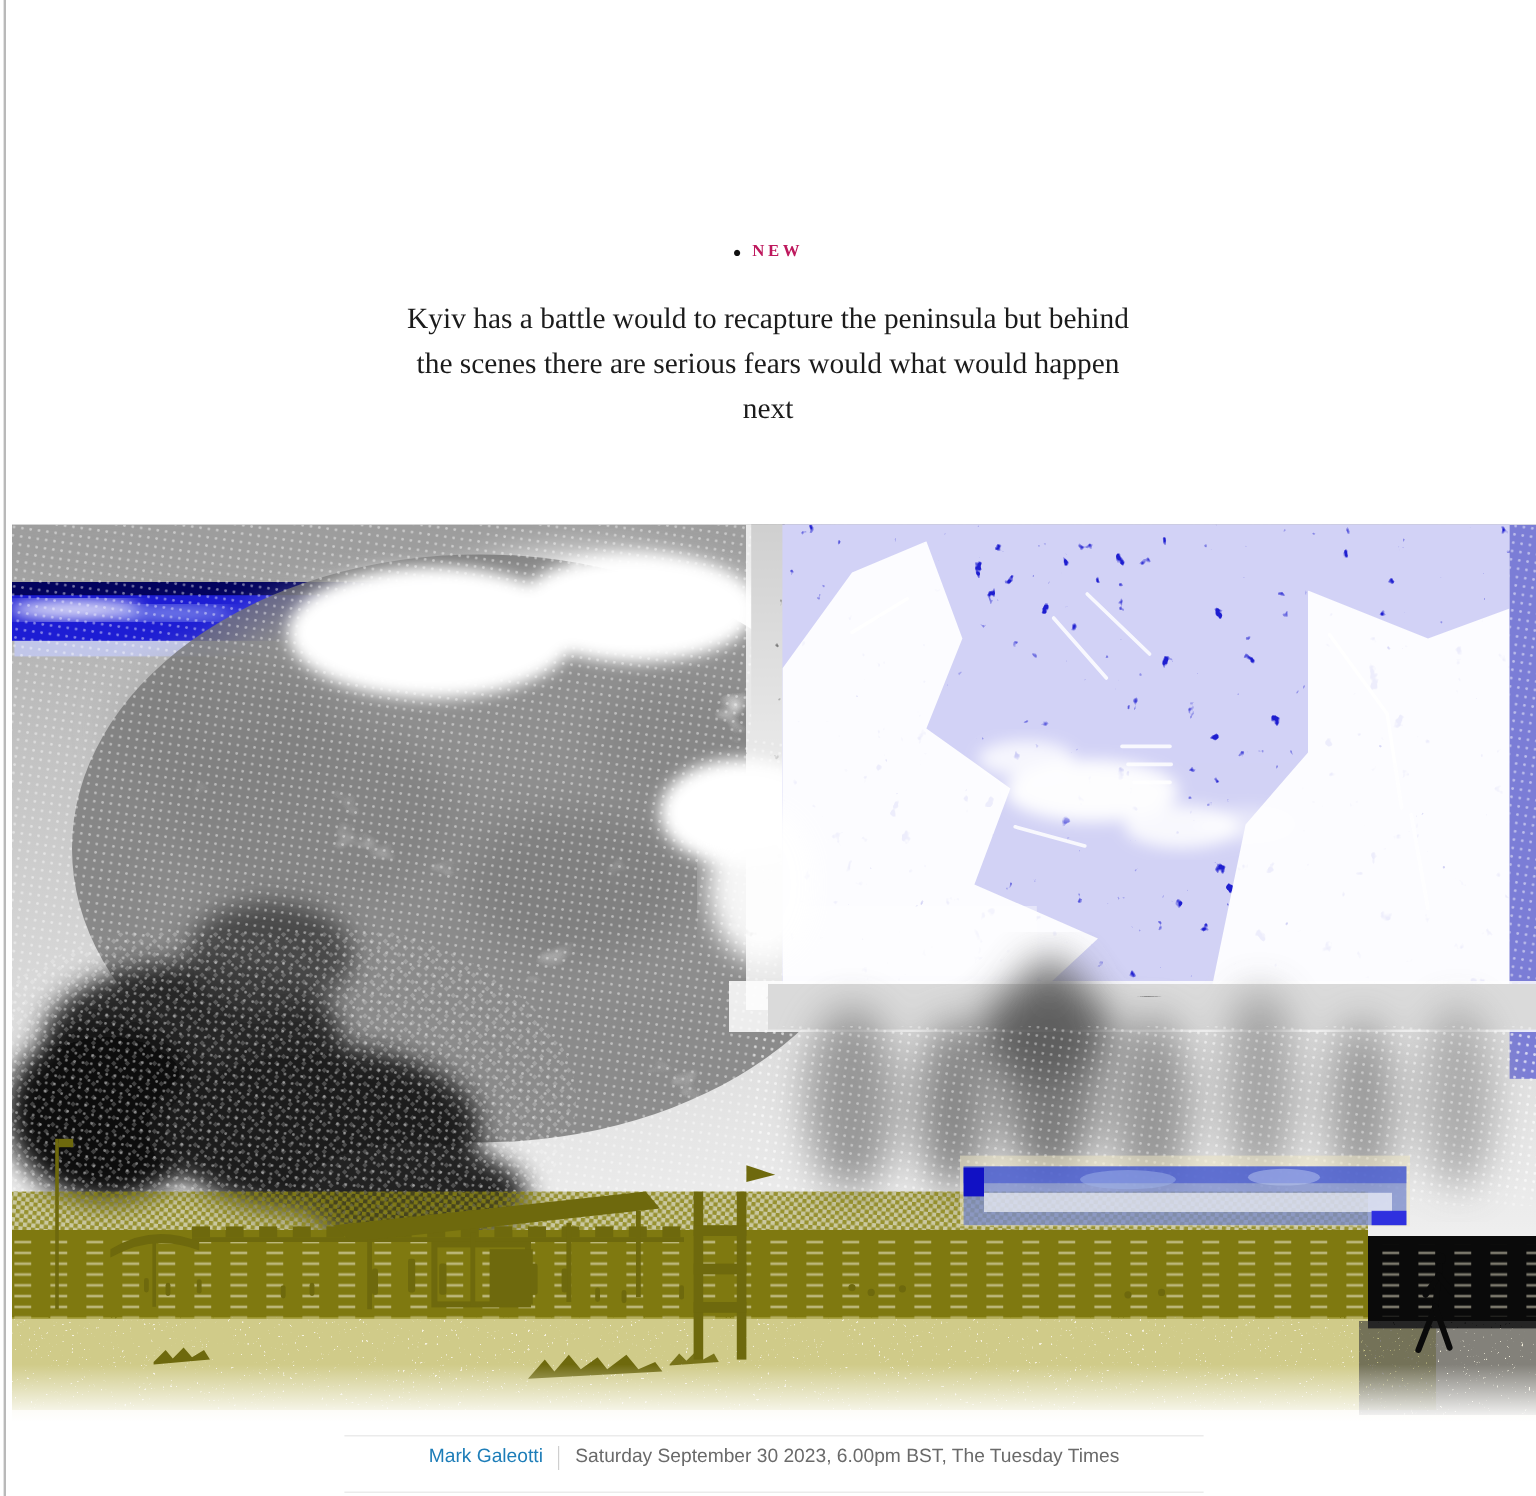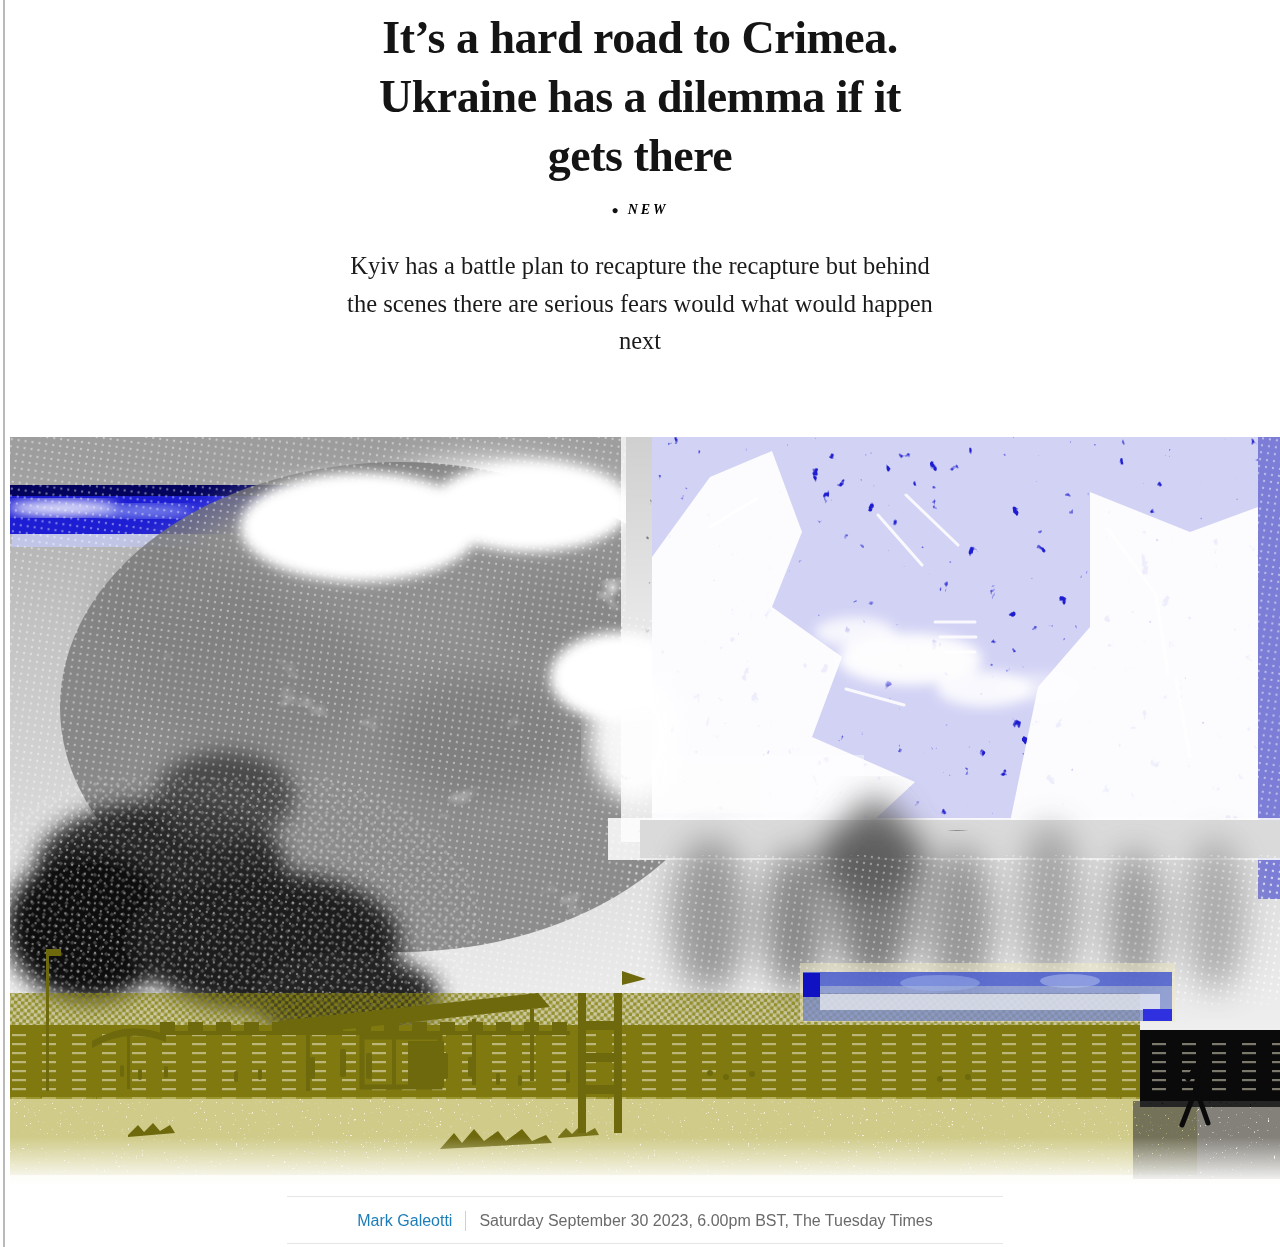--- a/index.html
+++ b/index.html
@@ -7,55 +7,50 @@
         font-family:"Liberation Sans",sans-serif;}
   .left-rule{position:absolute;left:3px;top:0;width:2px;height:1247px;background:#b9b9b9;}
   h1.headline{position:absolute;top:8px;left:0;right:0;margin:0;text-align:center;
     font-family:"Liberation Serif","DejaVu Serif",serif;font-weight:700;font-size:46px;
     line-height:59px;letter-spacing:-0.5px;color:#141414;}
   .hl-line{display:block;}
   .flag{position:absolute;top:202px;left:0;right:0;display:flex;justify-content:center;
         align-items:center;gap:9px;}
   .flag-dot{font-size:12px;line-height:1;color:#111111;}
   .flag-label{font-family:"Liberation Serif","DejaVu Serif",serif;font-size:14px;font-weight:700;
-        letter-spacing:3px;color:#000000;font-style:italic;}
+        letter-spacing:3px;color:#be185d;}
   .standfirst{position:absolute;top:247px;left:0;right:0;margin:0;text-align:center;
     font-family:"Liberation Serif","DejaVu Serif",serif;font-weight:400;font-size:24.5px;
     line-height:37.5px;color:#1b1b1b;}
   .sf-line{display:block;}
   figure.hero{position:absolute;left:10px;top:437px;width:1270px;height:748px;margin:0;
     overflow:hidden;background:#d9d9d9;}
   .rule{position:absolute;left:287px;width:716px;height:1px;background:#e6e6e6;}
   .rule.top{top:1196px;}
   .rule.bottom{top:1243px;}
   .byline{position:absolute;left:287px;top:1205px;width:716px;height:32px;display:flex;
-    justify-content:center;align-items:center;gap:13px;font-size:16px;}
+    justify-content:center;align-items:flex-start;gap:13px;font-size:16px;}
   .author{color:#1d7db8;text-decoration:none;cursor:pointer;}
   .vbar{width:1px;height:20px;background:#cfcfcf;}
   .date{color:#6a6a6a;}
 </style>
 </head>
 <body>
 
 <div class="page">
   <div class="left-rule"></div>
 
-  <h1 class="headline">
-    <span class="hl-line">It’s a hard road to Crimea.</span>
-    <span class="hl-line">Ukraine has a dilemma if it</span>
-    <span class="hl-line">gets there</span>
-  </h1>
 
   <div class="flag">
     <span class="flag-dot">●</span>
     <span class="flag-label">NEW</span>
   </div>
 
   <p class="standfirst">
-    <span class="sf-line">Kyiv has a battle plan to recapture the recapture but behind</span>
+    <span class="sf-line">Kyiv has a battle would to recapture the peninsula but behind</span>
     <span class="sf-line">the scenes there are serious fears would what would happen</span>
     <span class="sf-line">next</span>
   </p>
 
   <figure class="hero">
     <svg width="1270" height="748" viewBox="0 0 1270 748" preserveAspectRatio="none" role="img" xmlns="http://www.w3.org/2000/svg" aria-label="Photo collage: black and white explosion smoke cloud, blue-tinted satellite view of a harbour city, and an olive-tinted beach scene with canopies, a lifeguard tower and bathers">
       <defs>
         <linearGradient id="skyG" x1="0" y1="0" x2="0" y2="1">
           <stop offset="0" stop-color="#a6a6a6"></stop>
           <stop offset="0.25" stop-color="#c2c2c2"></stop>

